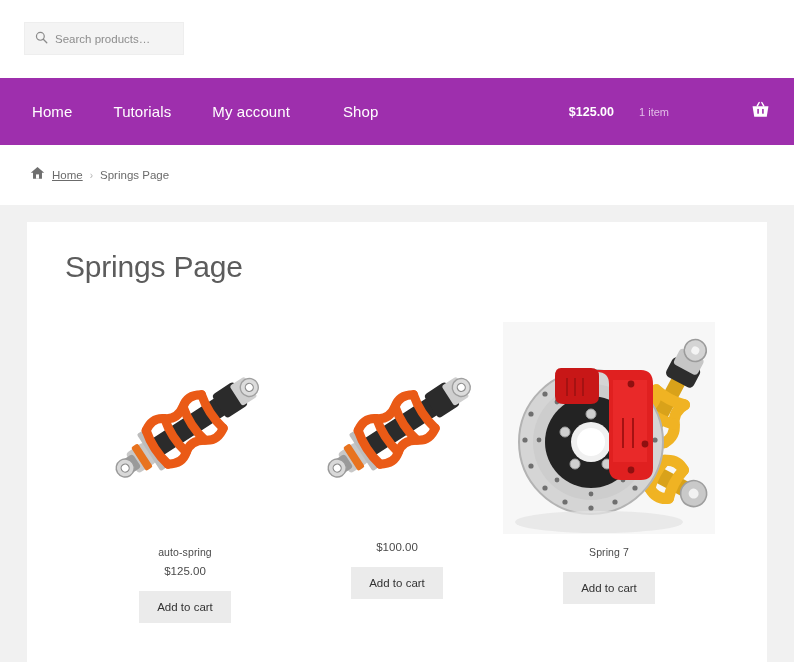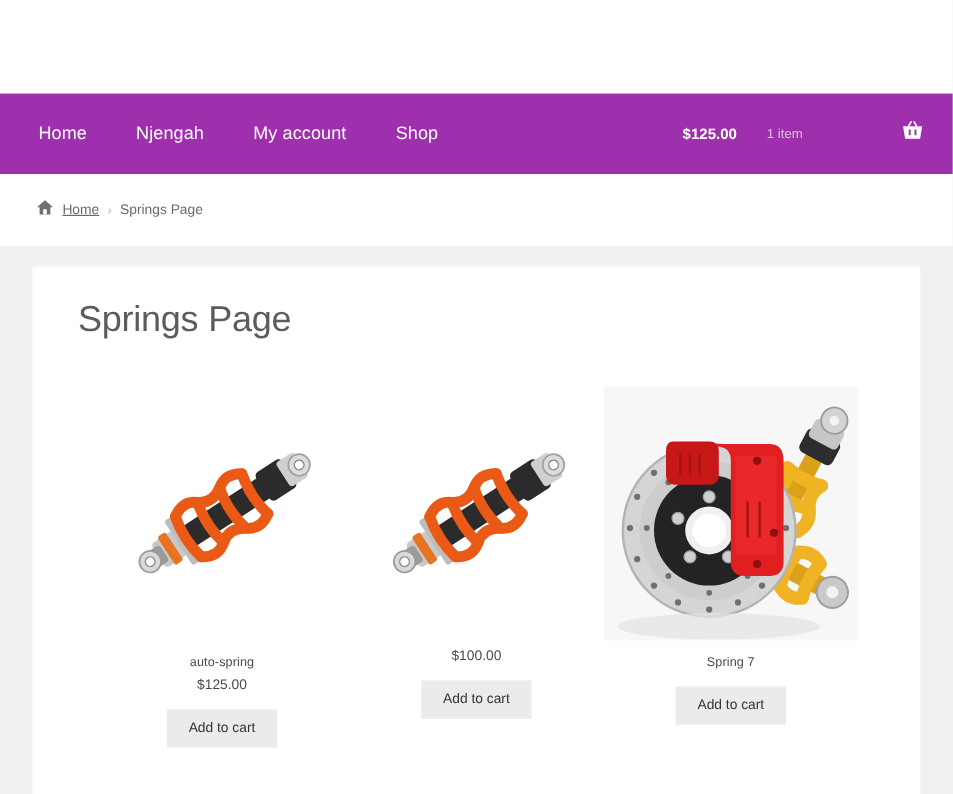--- a/index.html
+++ b/index.html
@@ -67,21 +67,21 @@
     padding: 0 24px;
   }
   .nav-menu { display: flex; align-items: center; list-style: none; padding-left: 8px; }
   .nav-item {
     color: #ffffff;
     font-size: 15px;
     margin-right: 41px;
     cursor: pointer;
     letter-spacing: 0.1px;
   }
-  .nav-item:last-child { margin-right: 0; }
+  .nav-item:last-child { margin-right: 0; margin-left: 12px; }
   .cart-area { display: flex; align-items: center; }
   .cart-total { color: #ffffff; font-size: 12.5px; font-weight: bold; }
   .cart-count { color: #e2bfe8; font-size: 11px; margin-left: 25px; }
   .cart-icon { margin-left: 82px; display: block; }
 
   
   .breadcrumb-bar {
     background: #ffffff;
     height: 60px;
     display: flex;
@@ -155,26 +155,35 @@
     padding: 10px 18px;
     cursor: pointer;
   }
 </style>
 </head>
 <body>
 
 <div class="page">
 
   <div class="site-header">
+    <div class="search-box">
+      <span class="search-icon">
+        <svg width="13" height="13" viewBox="0 0 16 16">
+          <circle cx="6.6" cy="6.6" r="4.8" fill="none" stroke="#8a8a8a" stroke-width="1.5"></circle>
+          <line x1="10.2" y1="10.2" x2="14.5" y2="14.5" stroke="#8a8a8a" stroke-width="1.6" stroke-linecap="round"></line>
+        </svg>
+      </span>
+      <input class="search-input" type="text" placeholder="Search products…" style="">
+    </div>
   </div>
 
   <div class="nav-bar">
     <ul class="nav-menu">
       <li class="nav-item">Home</li>
-      <li class="nav-item">Njengah</li>
+      <li class="nav-item">Tutorials</li>
       <li class="nav-item">My account</li>
       <li class="nav-item">Shop</li>
     </ul>
     <div class="cart-area">
       <span class="cart-total">$125.00</span>
       <span class="cart-count">1 item</span>
       <span class="cart-icon">
         <svg width="19" height="18" viewBox="0 0 20 19">
           <path d="M6.6 5.2 L8.6 1.6 M13.4 5.2 L11.4 1.6" stroke="#ffffff" stroke-width="1.5" fill="none" stroke-linecap="round"></path>
           <path d="M1.6 5.6 H18.4 L16.6 16.6 H3.4 Z" fill="#ffffff"></path>

